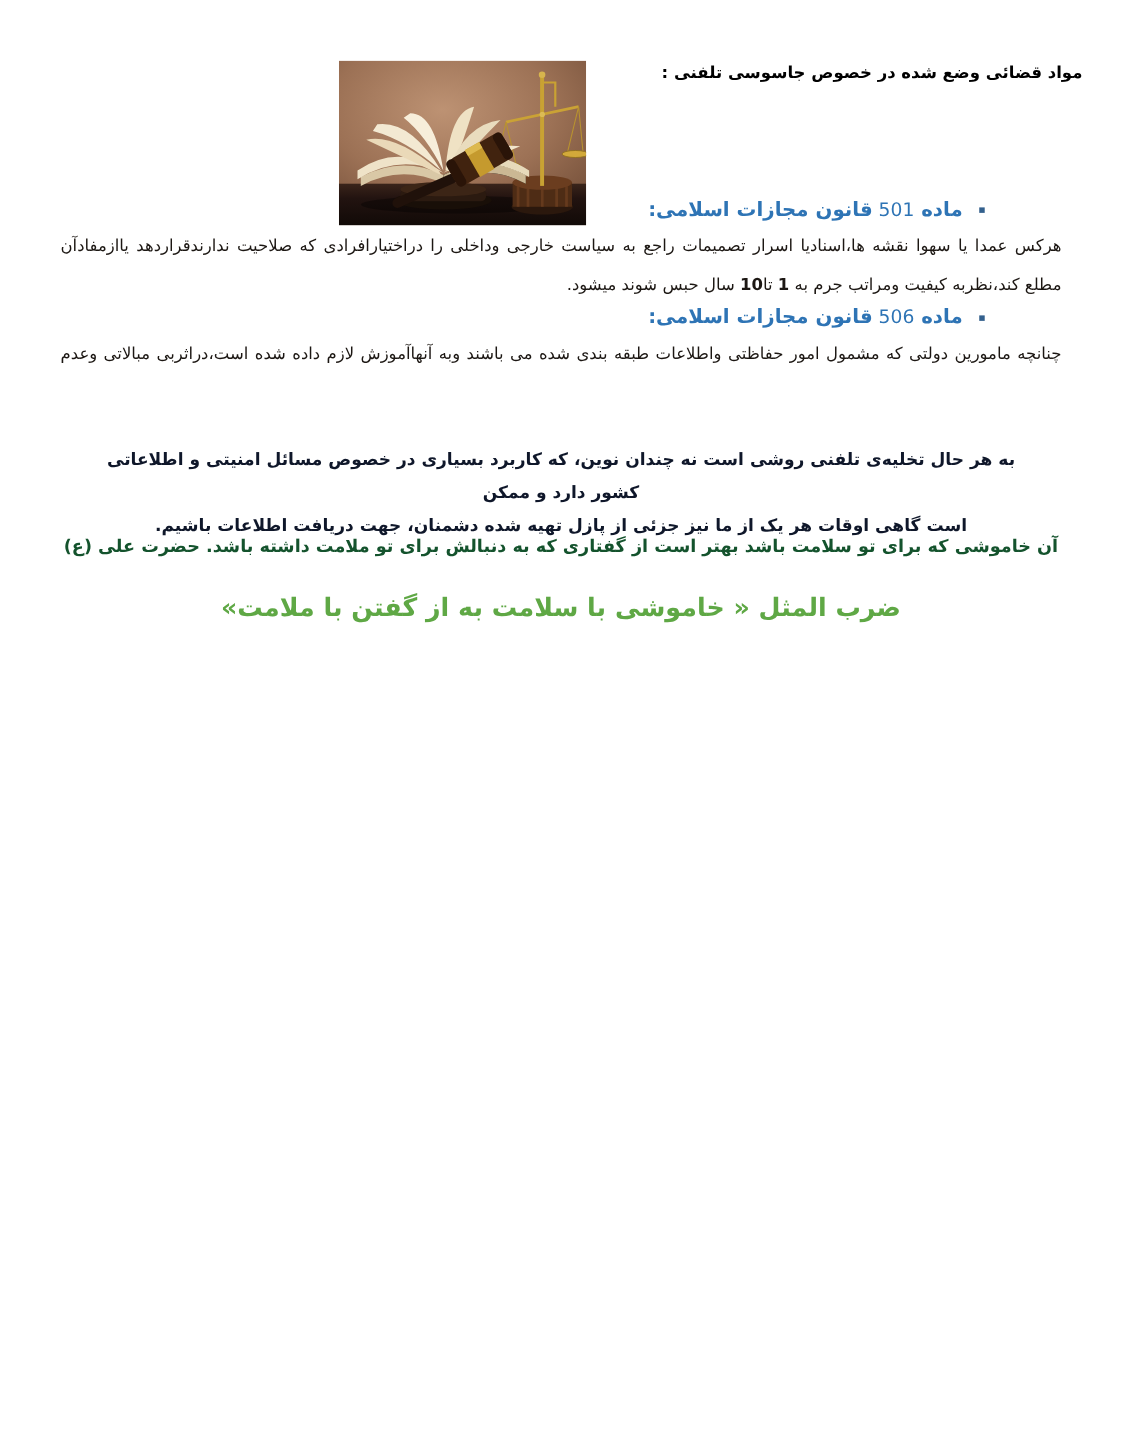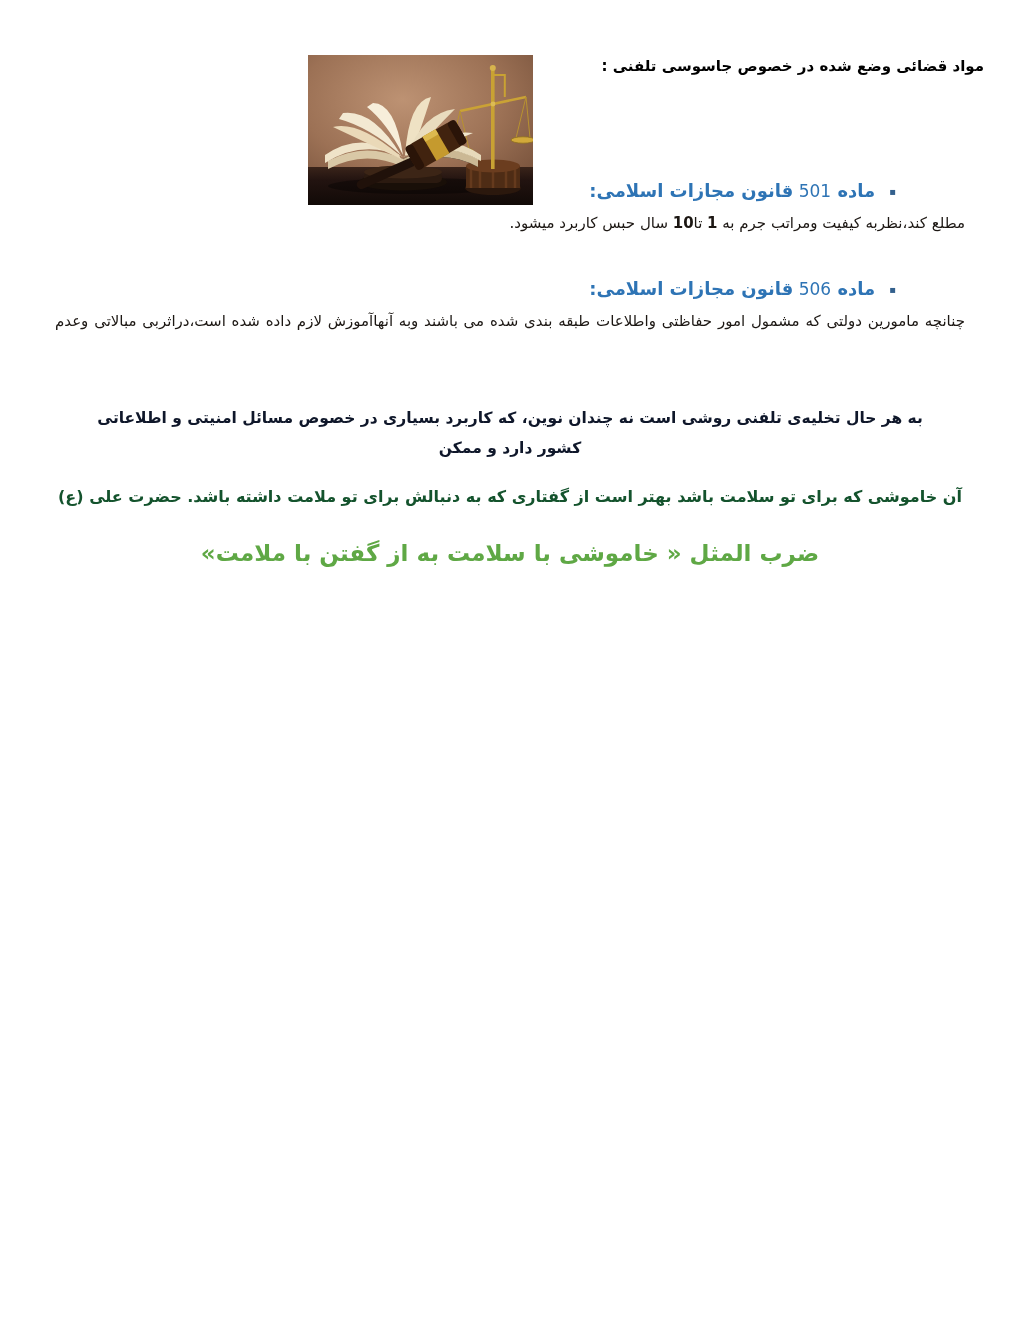--- a/index.html
+++ b/index.html
@@ -142,33 +142,35 @@
       </g>
     </svg>
   </div>
 
   <div class="heading h501">
     <span class="bullet">▪</span>
     <span><span>ماده </span><span class="num u">501 </span><span>قانون مجازات اسلامی:</span></span>
   </div>
 
   <div class="para p501">
-    <div class="line-end"><span>مطلع کند،نظربه کیفیت ومراتب جرم به </span><span class="b u">1</span><span class="u"> تا</span><span class="b u">10</span><span class="u"> سال</span><span> حبس کاربرد میشود.</span></div>
+    <div class="line-just">هرکس عمدا یا سهوا نقشه ها،اسنادیا اسرار تصمیمات راجع به سیاست خارجی وداخلی را دراختیارافرادی که صلاحیت ندارندقراردهد یاازمفادآن</div>
+    <div class="line-end"><span>مطلع کند،نظربه کیفیت ومراتب جرم به </span><span class="b u">1</span><span class="u"> تا</span><span class="b u">10</span><span class="u"> سال</span><span> حبس شوند میشود.</span></div>
   </div>
 
   <div class="heading h506">
     <span class="bullet">▪</span>
     <span><span>ماده </span><span class="num">506 </span><span>قانون مجازات اسلامی:</span></span>
   </div>
 
   <div class="para p506">
     <div class="line-just">چنانچه مامورین دولتی که مشمول امور حفاظتی واطلاعات طبقه بندی شده می باشند وبه آنهاآموزش لازم داده شده است،دراثربی مبالاتی وعدم</div>
   </div>
 
   <div class="red-note">
     <div>به هر حال تخلیه‌ی تلفنی روشی است نه چندان نوین، که کاربرد بسیاری در خصوص مسائل امنیتی و اطلاعاتی کشور دارد و ممکن</div>
+    <div>است گاهی اوقات هر یک از ما نیز جزئی از پازل تهیه شده دشمنان، جهت دریافت اطلاعات باشیم.</div>
   </div>
 
   <div class="quote">آن خاموشی که برای تو سلامت باشد بهتر است از گفتاری که به دنبالش برای تو ملامت داشته باشد. حضرت علی (ع)</div>
 
   <div class="proverb">ضرب المثل « خاموشی با سلامت به از گفتن با ملامت»</div>
 
 </div>
 
 </body></html>

